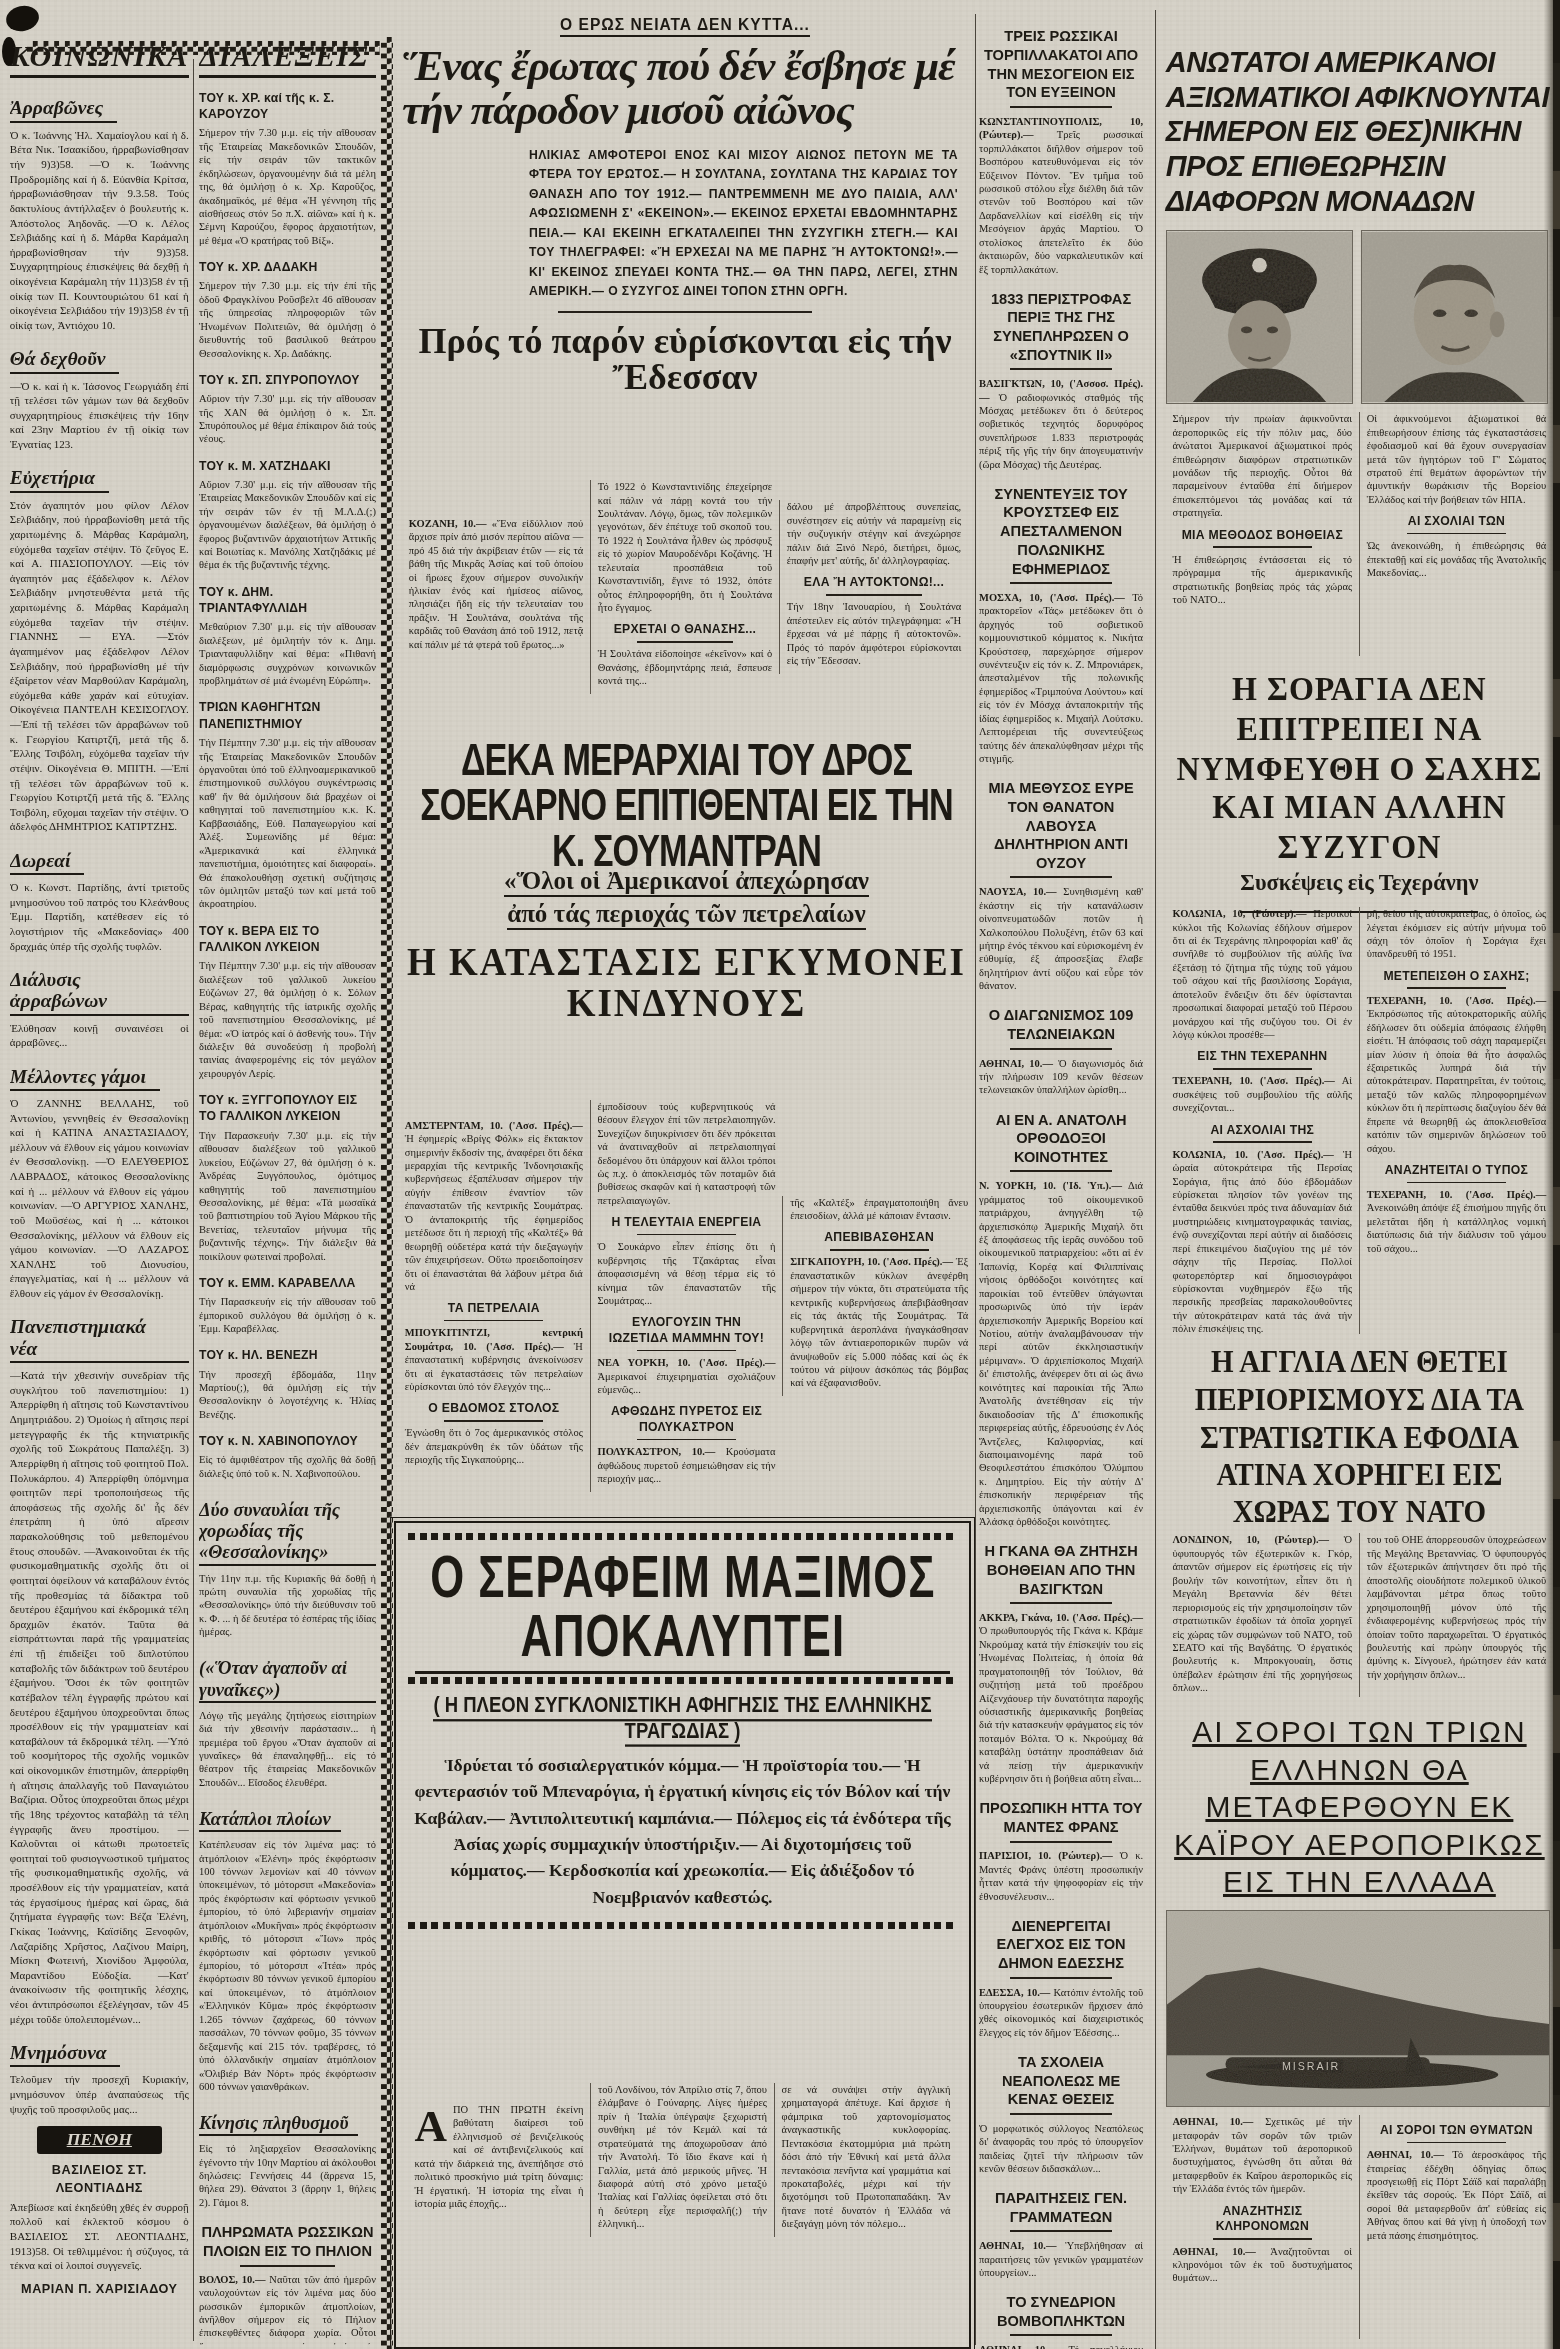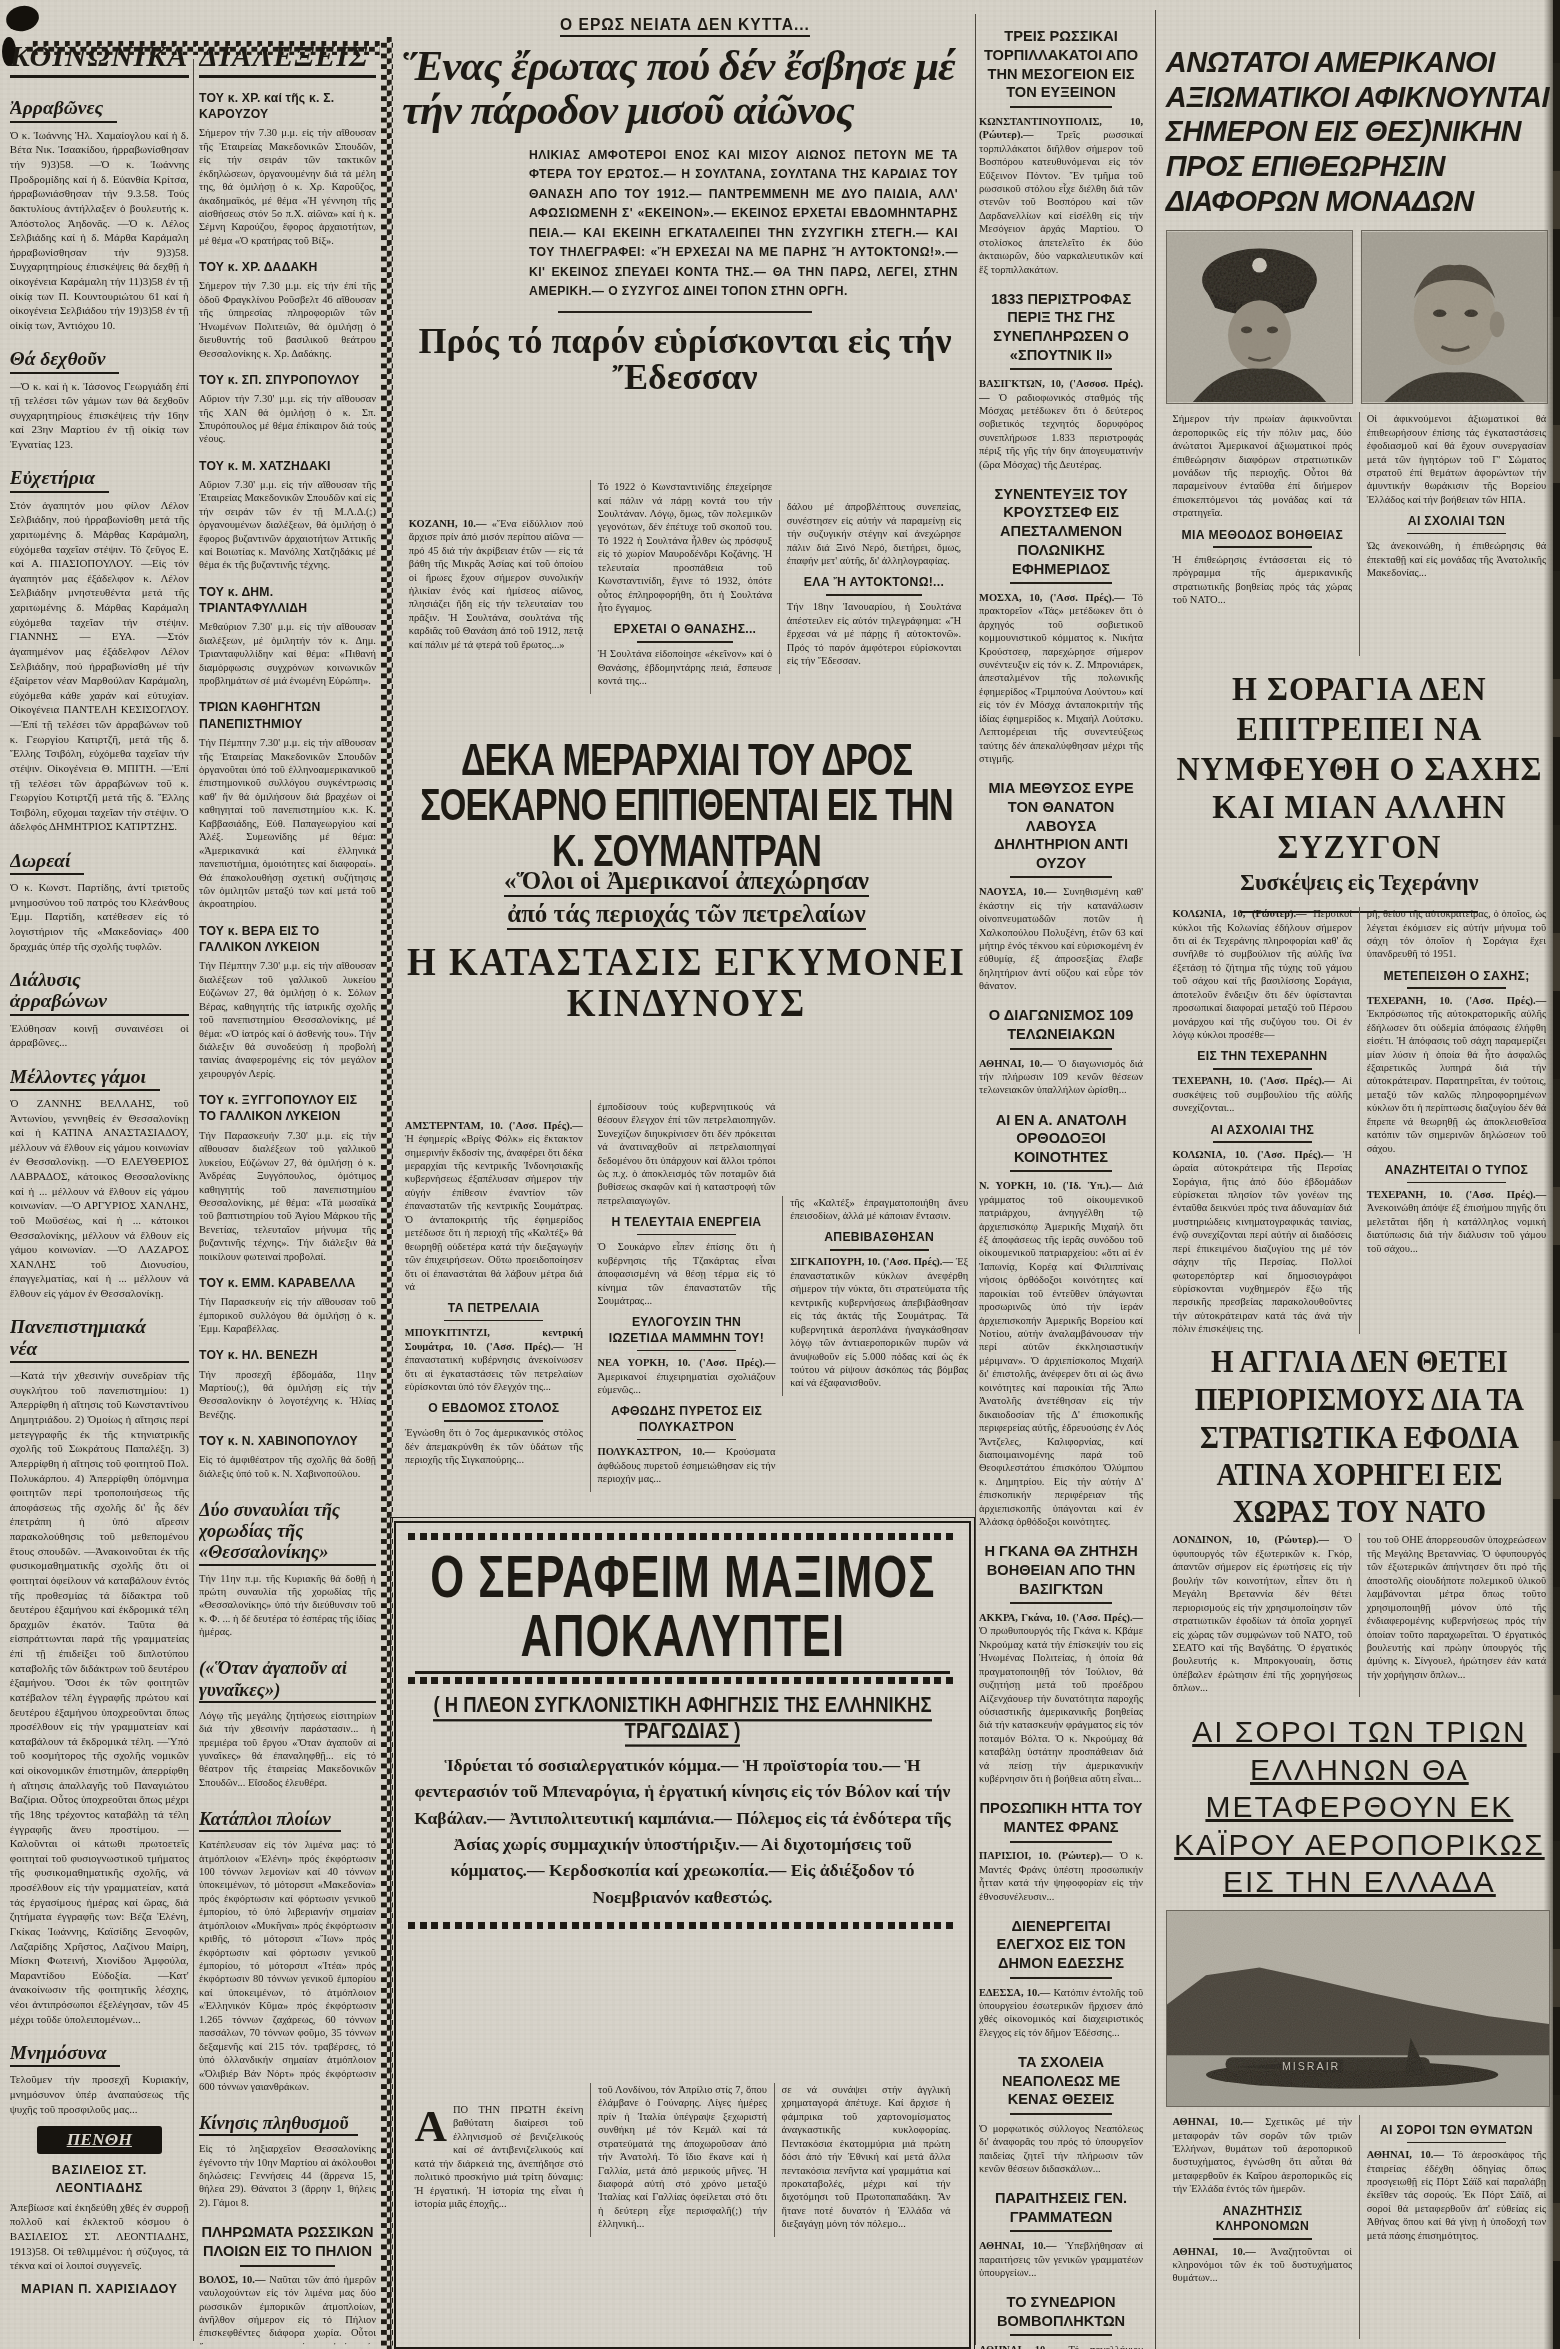--- a/index.html
+++ b/index.html
@@ -67,21 +67,21 @@
   .c-rule{width:62%;height:2px;background:#241f18;margin:3.9px auto 6.8px;}
   
   #blockD{left:1155px;top:9.8px;width:398px;height:2340px;overflow:hidden;border-left:1px solid #49443b;padding-left:9.8px;box-sizing:border-box;}
   .off-head{font:italic 700 29px/1.2 "Liberation Sans",sans-serif;margin:35px 0 11.7px;letter-spacing:-0.5px;}
   .photos{display:flex;gap:7.8px;margin:2px 0 7.8px;}
   .photos svg{border:1px solid #6b665c;}
   .caption{font:700 10px/1.35 "Liberation Sans",sans-serif;text-align:justify;margin:3.9px 2px 9.8px;}
   .tworow{display:flex;overflow:hidden;}
   .tworow > .fcol{flex:1 1 0;padding:0 6.8px;min-width:0;}
   .tworow > .fcol + .fcol{border-left:1px solid #5a544a;}
-  #offCols{height:244px;justify-content:flex-end;}
+  #offCols{height:244px;}
   .sor-head{font:700 32px/1.18 "Liberation Serif",serif;text-align:center;letter-spacing:1px;margin:17.6px 0 7.8px;transform:scaleY(1.05);}
   .sor-deck{font:700 22.4px/1.2 "Liberation Serif",serif;text-align:center;margin:2px 0 9.8px;}
   .sor-deck span{border-bottom:2.4px solid #1d1a14;padding-bottom:16px;text-align:center;}
   #sorCols{height:427px;justify-content:flex-end;}
   .eng-head{font:700 29px/1.2 "Liberation Serif",serif;text-align:center;margin:15.6px 0 9.8px;transform:scaleY(1.08);}
   #engCols{height:164px;}
   .cof-head{font:400 30px/1.25 "Liberation Sans",sans-serif;text-align:center;letter-spacing:2px;margin:15.6px 0 9.8px;text-decoration:underline;}
   #cofCols{height:224px;}
   .photo-wide{margin:2px 0 7.8px;border:1px solid #6b665c;display:block;}
   

